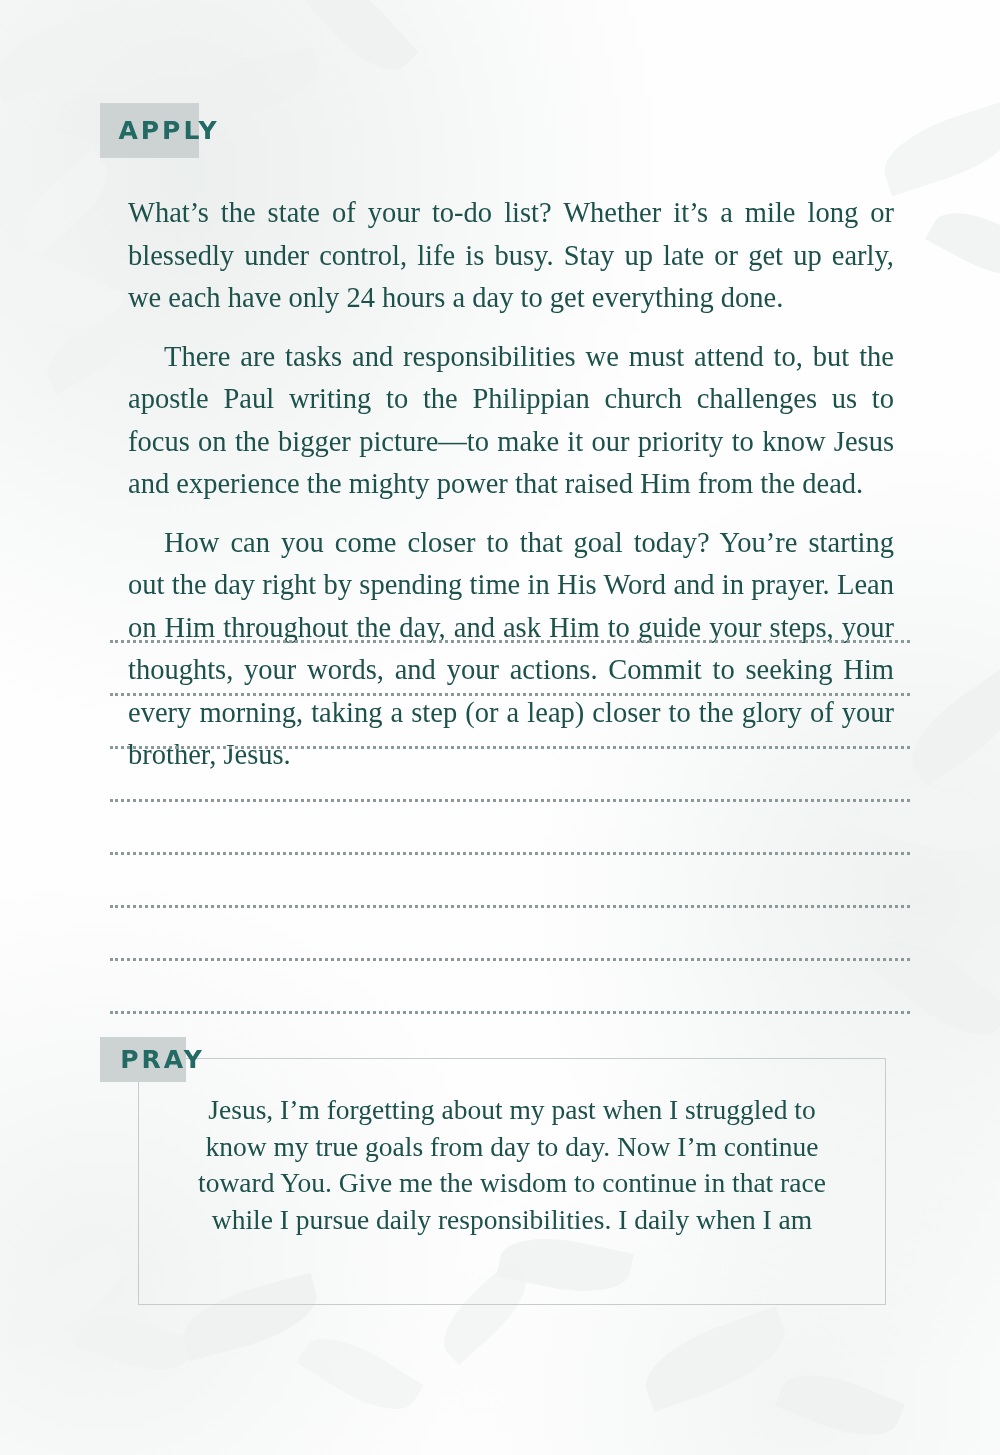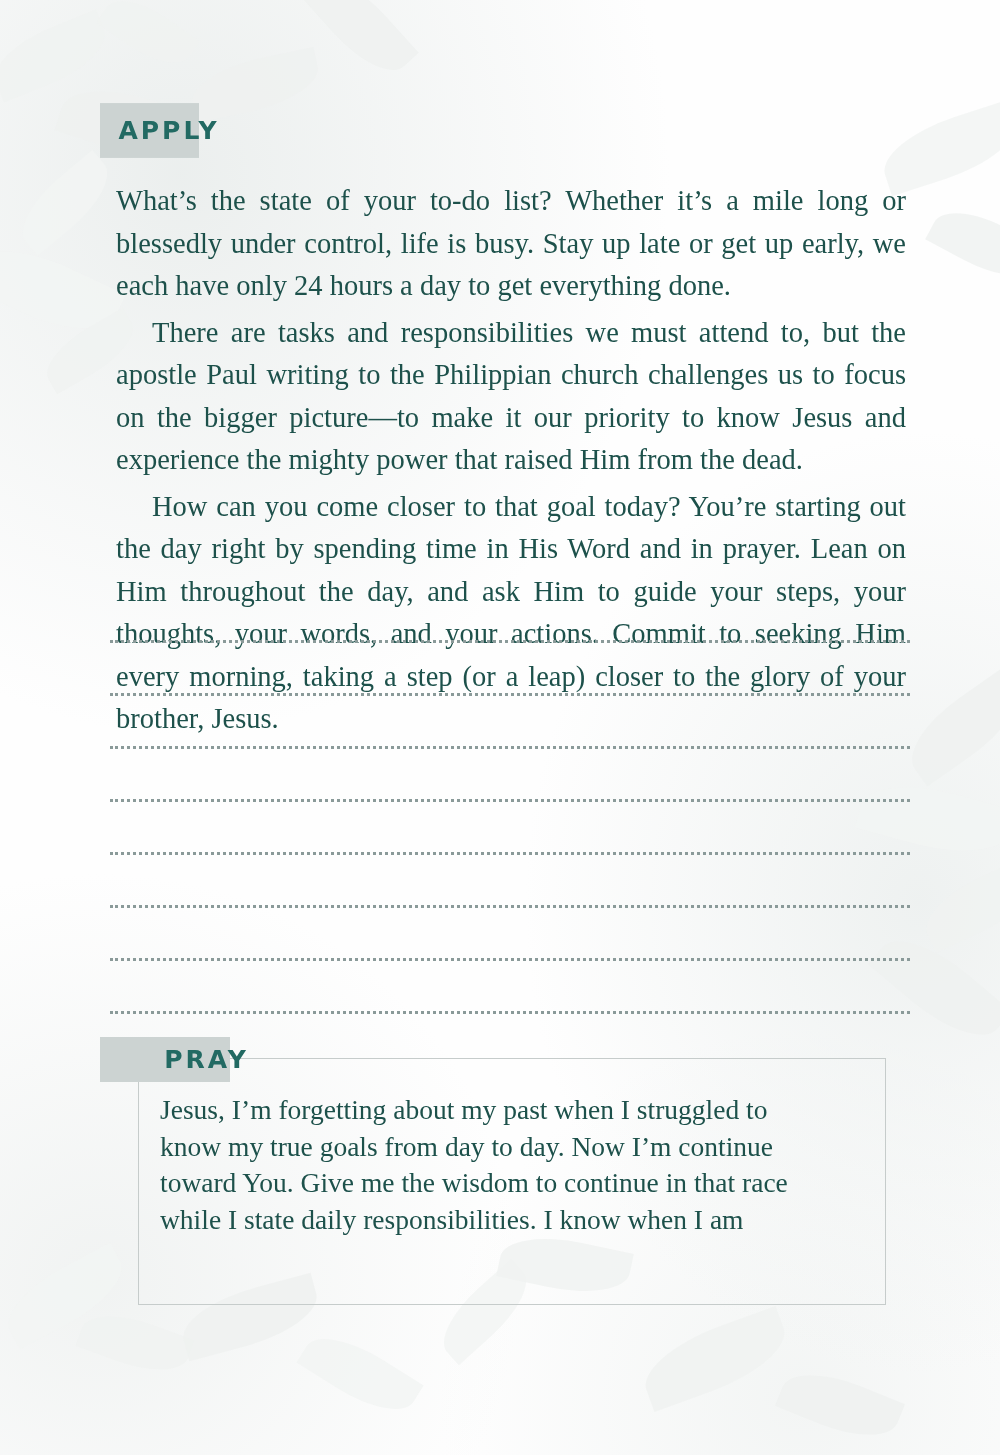--- a/index.html
+++ b/index.html
@@ -75,21 +75,20 @@
     transform-origin: center;
   }
   #apply-badge span { transform: scaleY(0.82); display:block; }
 
   #pray-badge {
     left: 100px;
     top: 1037px;
     width: 86px;
     height: 45px;
     font-size: 25px;
-    padding-left: 44px;
   }
   #pray-badge span { display: block; transform: scaleY(1.0); }
 
   .badge-text {
     font-family: "DejaVu Sans", sans-serif;
     font-weight: bold;
     font-size: 25px;
     letter-spacing: 3px;
     line-height: 1;
     color: #226a63;
@@ -102,21 +101,21 @@
     left: 112px;
     top: 176px;
     width: 798px;
     color: #1d514b;
     font-size: 28.5px;
     line-height: 42.5px;
     text-align: justify;
     text-justify: inter-word;
   }
   .body-text p {
-    margin: 4px;
+    margin: 16px;
   }
   .body-text p + p {
     text-indent: 36px;
   }
 
   
   .lines {
     position: absolute;
     left: 110px;
     top: 640px;
@@ -138,20 +137,21 @@
     height: 247px;
     border: 1px solid #c6cccb;
     box-sizing: border-box;
     z-index: 2;
   }
   .pray-text {
     position: absolute;
     left: 160px;
     top: 1092px;
     width: 704px;
+    text-align: center;
     color: #1d514b;
     font-size: 27.5px;
     line-height: 36.5px;
   }
   .pray-text p { margin: 0; }
 </style>
 </head>
 <body>
 
 <div class="page">
@@ -208,17 +208,17 @@
     <div class="pray-box"></div>
 
     <div class="section-badge" id="pray-badge">
       <span class="badge-text">PRAY</span>
     </div>
 
     <div class="pray-text">
       <p>Jesus, I’m forgetting about my past when I struggled to</p>
       <p>know my true goals from day to day. Now I’m continue</p>
       <p>toward You. Give me the wisdom to continue in that race</p>
-      <p>while I state daily responsibilities. I know when I am</p>
+      <p>while I pursue daily responsibilities. I daily when I am</p>
     </div>
 
   </div>
 </div>
 
 </body></html>

